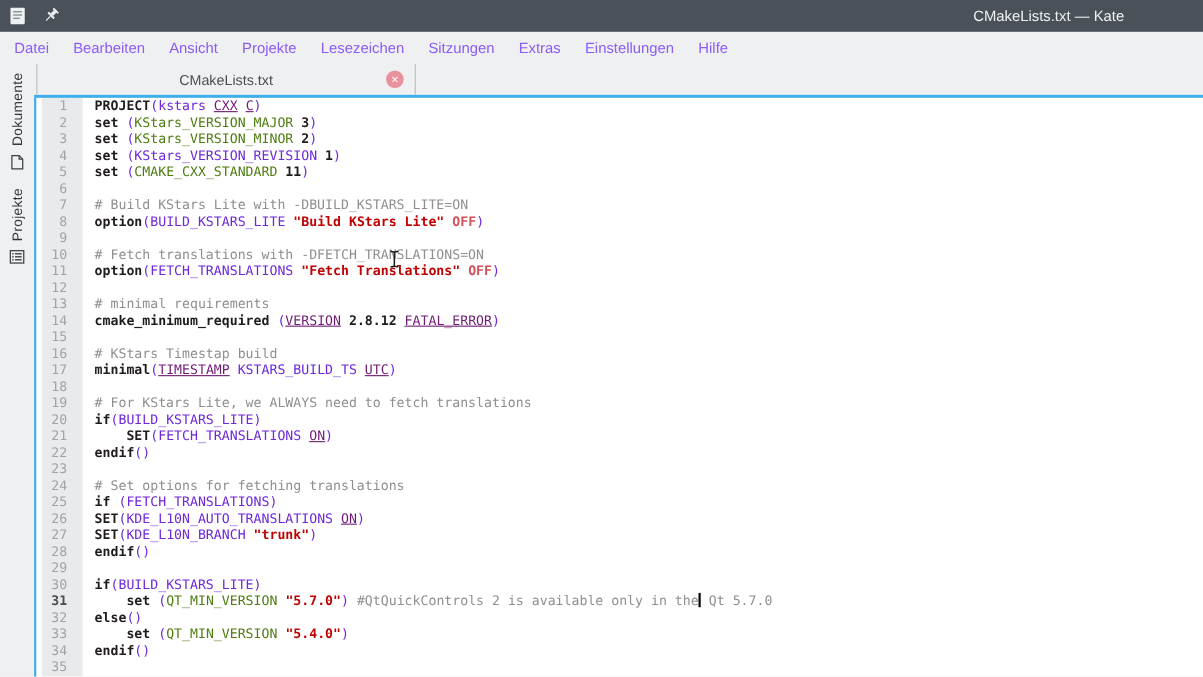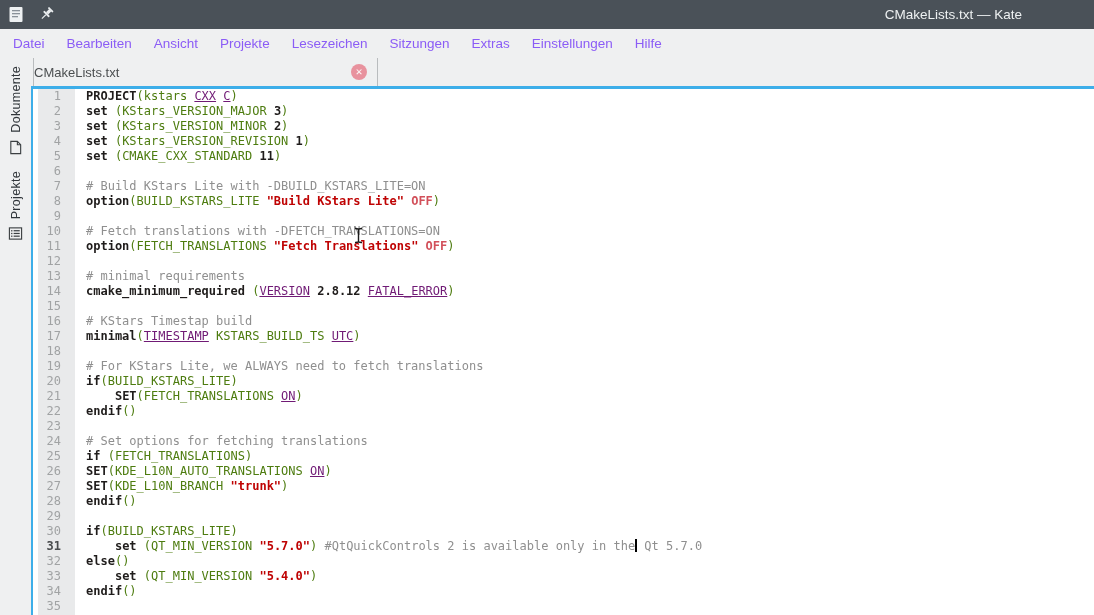--- a/index.html
+++ b/index.html
@@ -28,38 +28,38 @@
     color:#31363b; letter-spacing:.3px; margin-bottom:7px; }
   .tool-btn svg { display:block; }
 
   
   .right-col { flex:1; display:flex; flex-direction:column; min-width:0; }
 
   
   .tabbar { height:28px; background:#eff0f1; position:relative; }
   .tab { position:absolute; left:2px; top:0; width:345px; height:28px;
     border-left:1px solid #b9bcbe; border-right:1px solid #b9bcbe;
-    display:flex; align-items:center; }
+    display:flex; align-items:center; justify-content:center; }
   .tab-label { font-size:13px; color:#4b4e50; }
   .tab-close { position:absolute; right:10px; top:6px; width:16px; height:16px; border-radius:50%;
     background:#e8929e; color:#fdf7f7; font-size:11px; font-weight:bold; line-height:16px;
     text-align:center; cursor:default; font-family:"DejaVu Sans Mono", monospace; }
   .accent-line { height:3px; background:#3daee9; }
 
   
   .editor { position:relative; flex:1; background:#ffffff; border-left:2px solid #3daee9;
     font-family:"DejaVu Sans Mono", monospace; font-size:12px; overflow:hidden; }
   .gutter-bg { position:absolute; left:5px; top:0; bottom:0; width:37px; background:#e9eaeb; }
   .code-line { position:relative; display:flex; height:15px; line-height:15px; white-space:pre; }
   .ln { width:42px; flex:0 0 42px; text-align:right; padding-right:14px; color:#a1a3a4; }
   .ln.current { color:#4a4c4e; font-weight:bold; }
   .code { padding-left:11px; color:#1f1c1b; }
 
   .tok-cmd { color:#1f1c1b; font-weight:bold; }
-  .tok-txt { color:#4d7c0f; }
+  .tok-txt { color:#6d28d9; }
   .tok-num { color:#1f1c1b; font-weight:bold; }
   .tok-var { color:#4d7c0f;margin-top:20px; }
   .tok-spc { color:#701a75;text-decoration:underline; }
   .tok-str { color:#bf0303; font-weight:bold; }
   .tok-off { color:#d2505a; font-weight:bold; }
   .tok-com { color:#8f8f8f; }
   .tok-caret { display:inline-block; width:0; border-left:2px solid #000;
     height:13px; vertical-align:-2px; }
 
   .mouse-cursor { position:absolute; left:320px; top:138px; pointer-events:none; }

